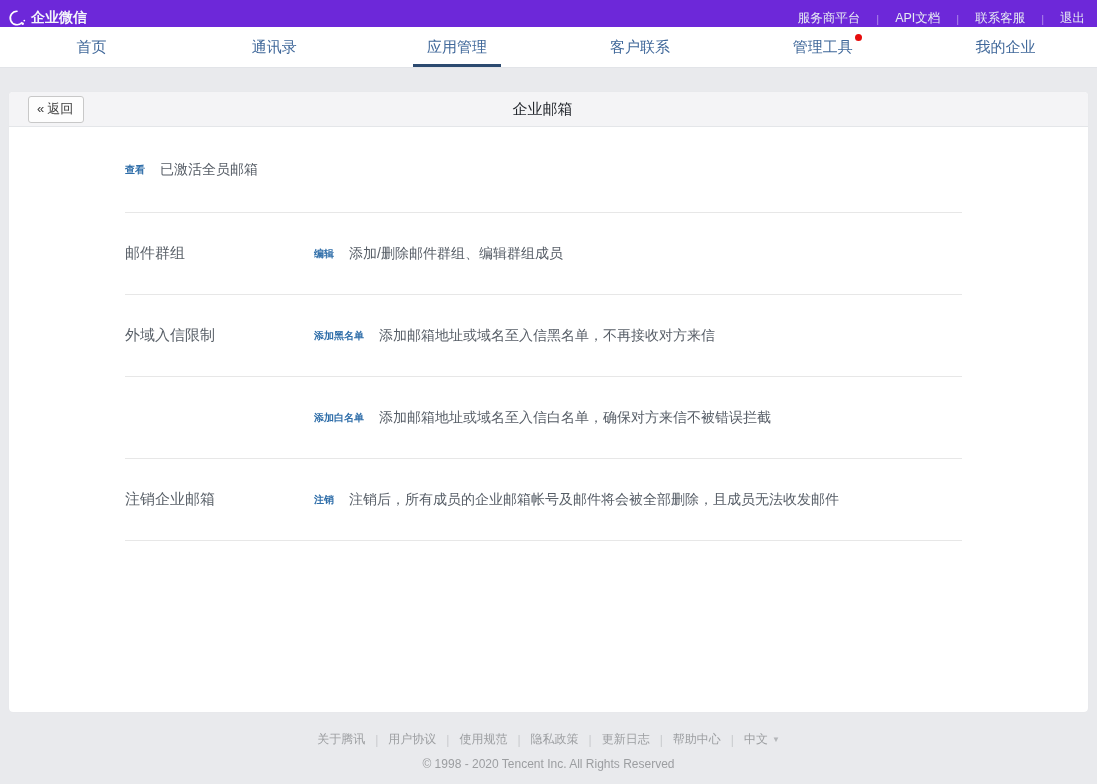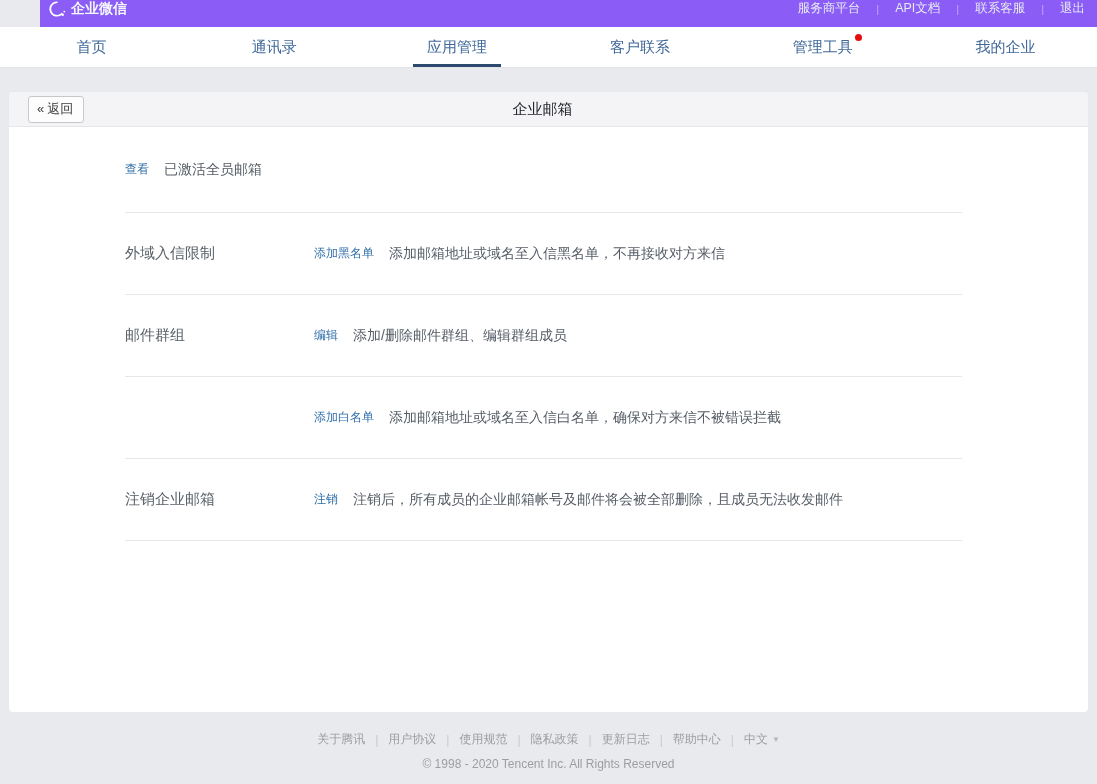--- a/index.html
+++ b/index.html
@@ -5,23 +5,23 @@
   * { margin:0; padding:0; box-sizing:border-box; }
   html,body { width:1097px; height:784px; overflow:hidden; }
   body {
     font-family:"Liberation Sans","DejaVu Sans",sans-serif;
     background:#e9eaed;
     color:#565d66;
   }
 
   
   .topbar {
-    height:27px; background:#8b5cf6; color:#eef2f7;
-    display:flex; align-items:flex-start; justify-content:space-between;
-    padding:0 12px 0 8px; font-size:13px;margin-left:40px;
+    height:27px; background:#6d28d9; color:#eef2f7;
+    display:flex; align-items:flex-end; justify-content:space-between;
+    padding:0 12px 0 8px; font-size:13px;
   }
   .brand { display:flex; align-items:center; gap:5px; font-size:14px; font-weight:bold; color:#f4f7fa; }
   .brand svg { display:block; }
   .topbar-links { display:flex; align-items:center; gap:16px; font-size:12.5px; color:#e6ebf2; }
   .topbar-links .sep { color:rgba(255,255,255,.45); font-size:11px; }
   .topbar-links .tlink { cursor:pointer; }
 
   
   .mainnav {
     height:41px; background:#ffffff; border-bottom:1px solid #e2e4e8;
@@ -62,21 +62,21 @@
     font-size:15px; font-weight:500; color:#1f2329; pointer-events:none;
   }
 
   .rows { margin:0 126px 0 116px; }
   .row {
     display:flex; align-items:center; height:82px;
     border-bottom:1px solid #e7e7e7;
   }
   .row:first-child { height:86px; }
   .row-group { width:189px; flex:0 0 189px; font-size:15px; color:#5a6169; }
-  .row-link { font-size:12px; font-weight:normal; color:#2f6ea9; cursor:pointer; white-space:nowrap; }
+  .row-link { font-size:10px; font-weight:bold; color:#2f6ea9; cursor:pointer; white-space:nowrap; }
   .row-desc { font-size:14px; color:#565d66; margin-left:15px; }
 
   
   .footer { text-align:center; padding-top:19px; font-size:12px; color:#9c9ea1; }
   .footer-links { display:flex; justify-content:center; align-items:center; gap:10px; }
   .flink { cursor:pointer; }
   .footer .sep { color:#c9cbce; }
   .lang { cursor:pointer; display:inline-flex; align-items:center; gap:4px; }
   .lang .caret { font-size:8px; color:#b4b6b9; }
   .copyright { margin-top:9px; }
@@ -135,28 +135,28 @@
     </button>
     <div class="card-title">企业邮箱</div>
   </div>
 
   <div class="rows">
     <div class="row">
       <span class="row-link">查看</span>
       <span class="row-desc">已激活全员邮箱</span>
     </div>
     <div class="row">
+      <div class="row-group">邮件群组</div>
+      <span class="row-link">编辑</span>
+      <span class="row-desc">添加/删除邮件群组、编辑群组成员</span>
+    </div>
+    <div class="row">
       <div class="row-group">外域入信限制</div>
       <span class="row-link">添加黑名单</span>
       <span class="row-desc">添加邮箱地址或域名至入信黑名单，不再接收对方来信</span>
-    </div>
-    <div class="row">
-      <div class="row-group">邮件群组</div>
-      <span class="row-link">编辑</span>
-      <span class="row-desc">添加/删除邮件群组、编辑群组成员</span>
     </div>
     <div class="row">
       <div class="row-group"></div>
       <span class="row-link">添加白名单</span>
       <span class="row-desc">添加邮箱地址或域名至入信白名单，确保对方来信不被错误拦截</span>
     </div>
     <div class="row">
       <div class="row-group">注销企业邮箱</div>
       <span class="row-link">注销</span>
       <span class="row-desc">注销后，所有成员的企业邮箱帐号及邮件将会被全部删除，且成员无法收发邮件</span>

